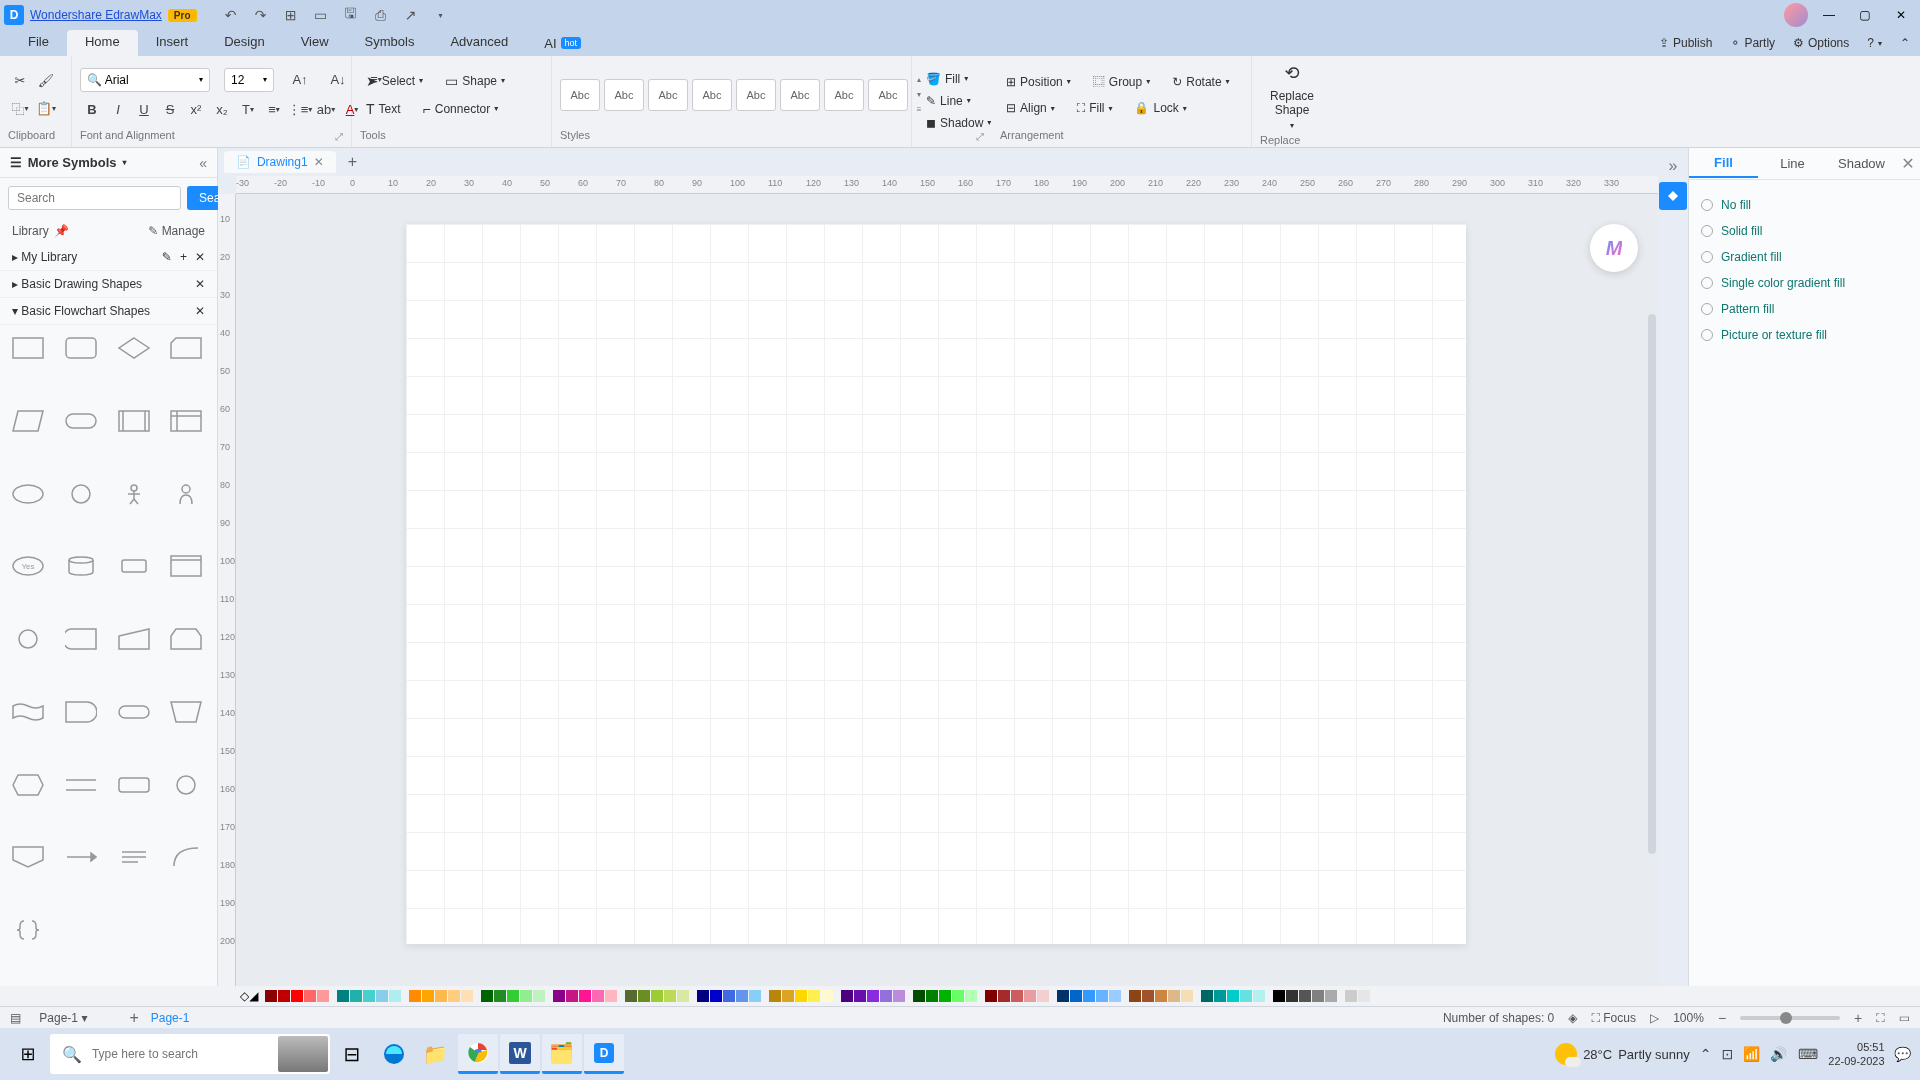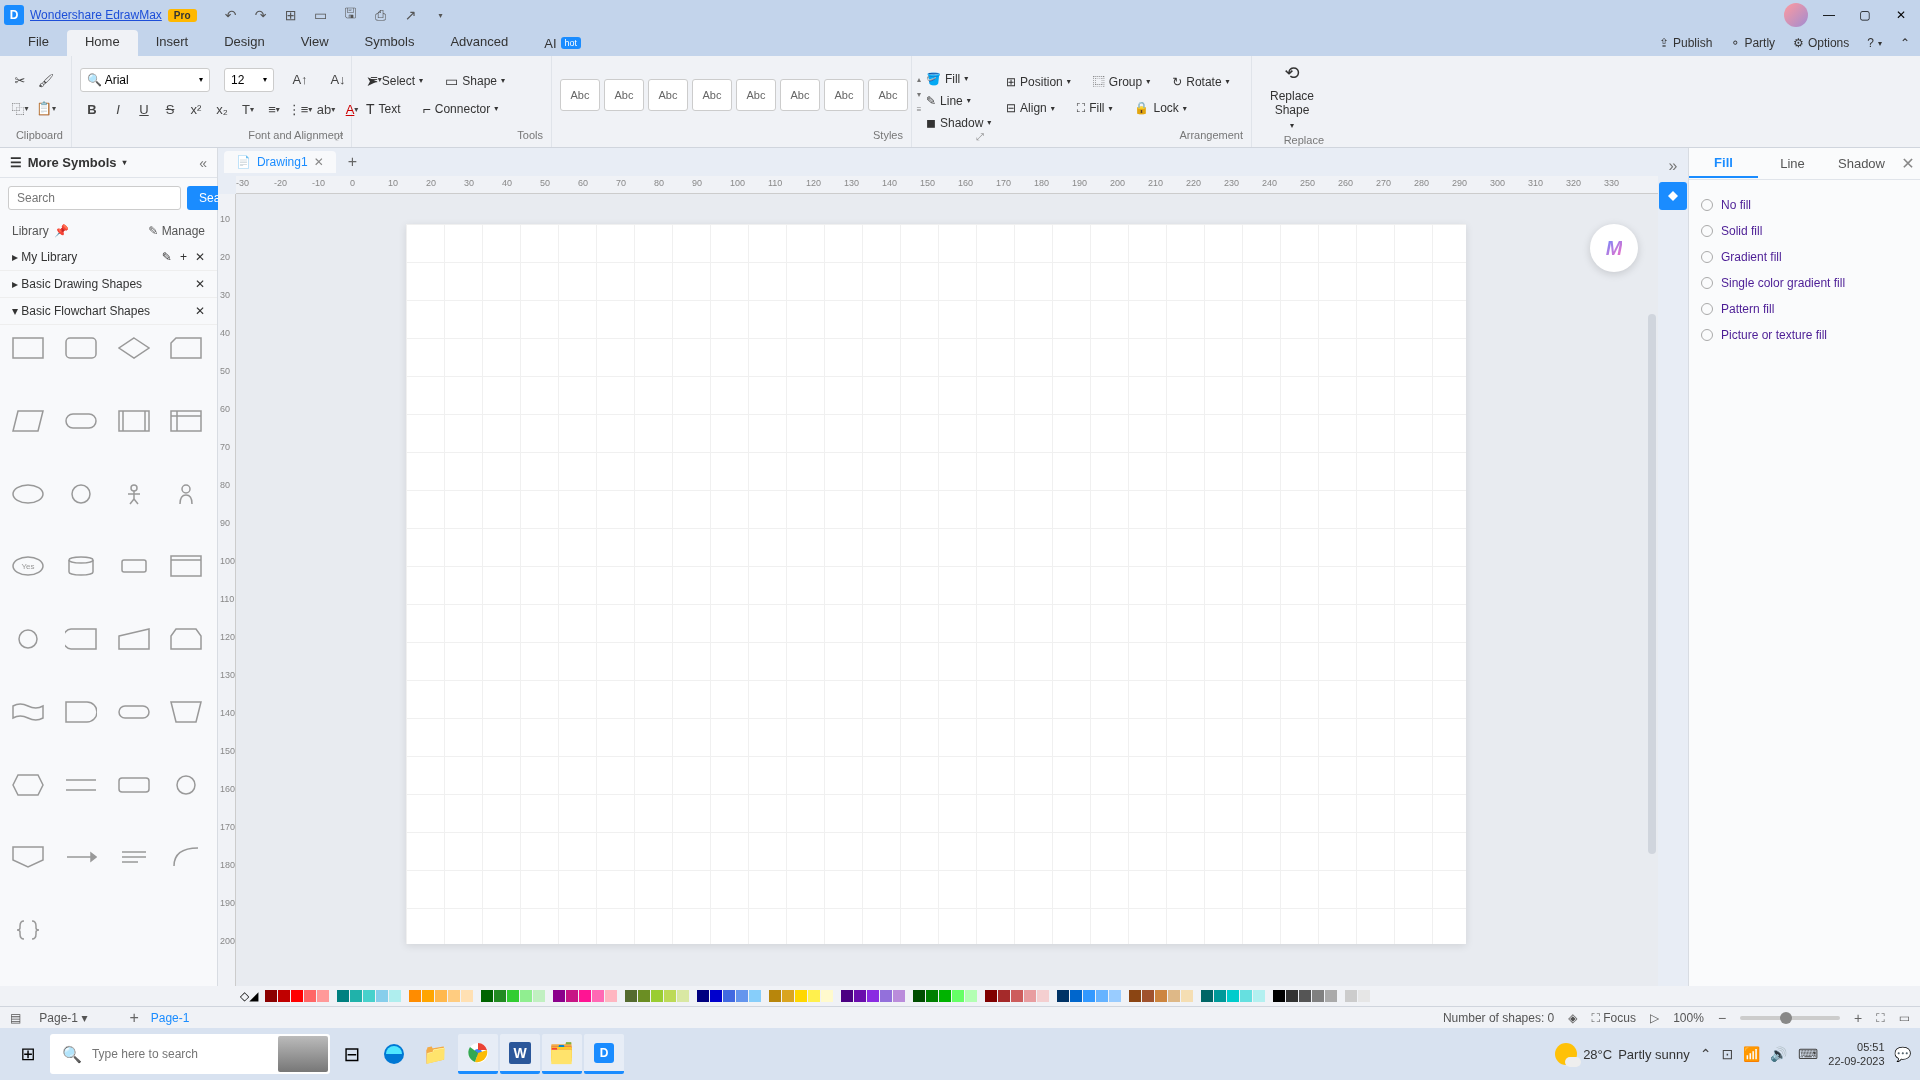--- a/index.html
+++ b/index.html
@@ -24,21 +24,21 @@
 .menu-item.active { background: #f0f2f6; border-radius: 4px 4px 0 0; font-weight: 500; }
 .ai-hot { display: flex; align-items: center; gap: 4px; }
 .hot-badge { background: #1a8cff; color: white; font-size: 9px; padding: 1px 4px; border-radius: 3px; }
 .menu-right { display: flex; gap: 18px; }
 .menu-rbtn { display: flex; align-items: center; gap: 4px; font-size: 12px; color: #333; cursor: pointer; }
 
 
 .ribbon { height: 92px; background: #f0f2f6; display: flex; border-bottom: 1px solid #d0d5dd; }
 .ribbon-group { display: flex; flex-direction: column; padding: 4px 8px; border-right: 1px solid #e0e4ea; }
 .ribbon-group-body { flex: 1; display: flex; align-items: center; gap: 6px; }
-.ribbon-group-label { font-size: 11px; color: #777; text-align: right; padding-bottom: 2px; position: relative; }
+.ribbon-group-label { font-size: 11px; color: #777; text-align: left; padding-bottom: 2px; position: relative; }
 .ribbon-expand { position: absolute; right: 0; bottom: 0; font-size: 10px; color: #888; cursor: pointer; }
 .rbtn { padding: 3px 6px; display: flex; align-items: center; gap: 4px; font-size: 12px; color: #333; cursor: pointer; border-radius: 3px; }
 .rbtn-icon { font-size: 14px; }
 .font-select { width: 130px; height: 24px; border: 1px solid #ccc; border-radius: 3px; padding: 0 6px; font-size: 12px; display: flex; align-items: center; justify-content: space-between; background: white; }
 .size-select { width: 50px; height: 24px; border: 1px solid #ccc; border-radius: 3px; padding: 0 6px; font-size: 12px; display: flex; align-items: center; justify-content: space-between; background: white; }
 .ribbon-col { display: flex; flex-direction: column; gap: 4px; }
 .ribbon-row { display: flex; gap: 2px; align-items: center; }
 .mini-btn { width: 24px; height: 24px; display: flex; align-items: center; justify-content: center; cursor: pointer; font-size: 13px; color: #444; border-radius: 3px; }
 .style-box { width: 40px; height: 32px; border: 1px solid #ccc; border-radius: 3px; display: flex; align-items: center; justify-content: center; font-size: 11px; color: #666; background: white; cursor: pointer; }
 .styles-container { display: flex; gap: 4px; align-items: center; }
@@ -85,21 +85,21 @@
 
 .right-panel { width: 232px; background: #fafbfc; border-left: 1px solid #d8dce2; display: flex; }
 .right-tool-btn { width: 28px; height: 28px; margin: 2px auto; background: #1a8cff; border-radius: 3px; display: flex; align-items: center; justify-content: center; cursor: pointer; }
 .right-expand { width: 32px; height: 28px; display: flex; align-items: center; justify-content: center; cursor: pointer; color: #777; }
 .right-content { flex: 1; }
 .rp-tabs { height: 32px; display: flex; border-bottom: 1px solid #e0e4ea; align-items: center; }
 .rp-tab { flex: 1; text-align: center; font-size: 13px; padding: 6px 0; cursor: pointer; color: #555; }
 .rp-tab.active { color: #1a8cff; font-weight: 600; border-bottom: 2px solid #1a8cff; }
 .rp-close { width: 24px; text-align: center; cursor: pointer; color: #888; }
 .rp-body { padding: 12px; }
-.fill-option { display: flex; align-items: center; gap: 8px; padding: 6px 0; cursor: pointer; font-size: 12px; color: #4c1d95; }
+.fill-option { display: flex; align-items: center; gap: 8px; padding: 6px 0; cursor: pointer; font-size: 12px; color: #0f766e; }
 .radio { width: 12px; height: 12px; border: 1px solid #aaa; border-radius: 50%; }
 
 
 .colorbar { height: 20px; background: #f0f2f6; display: flex; align-items: center; padding: 0 240px; gap: 1px; }
 .color-sw { width: 12px; height: 12px; cursor: pointer; }
 .color-gap { width: 6px; }
 
 
 .statusbar { height: 22px; background: #f0f2f6; border-top: 1px solid #d0d5dd; display: flex; align-items: center; justify-content: space-between; padding: 0 10px; font-size: 12px; color: #555; }
 .status-left { display: flex; align-items: center; gap: 12px; }

